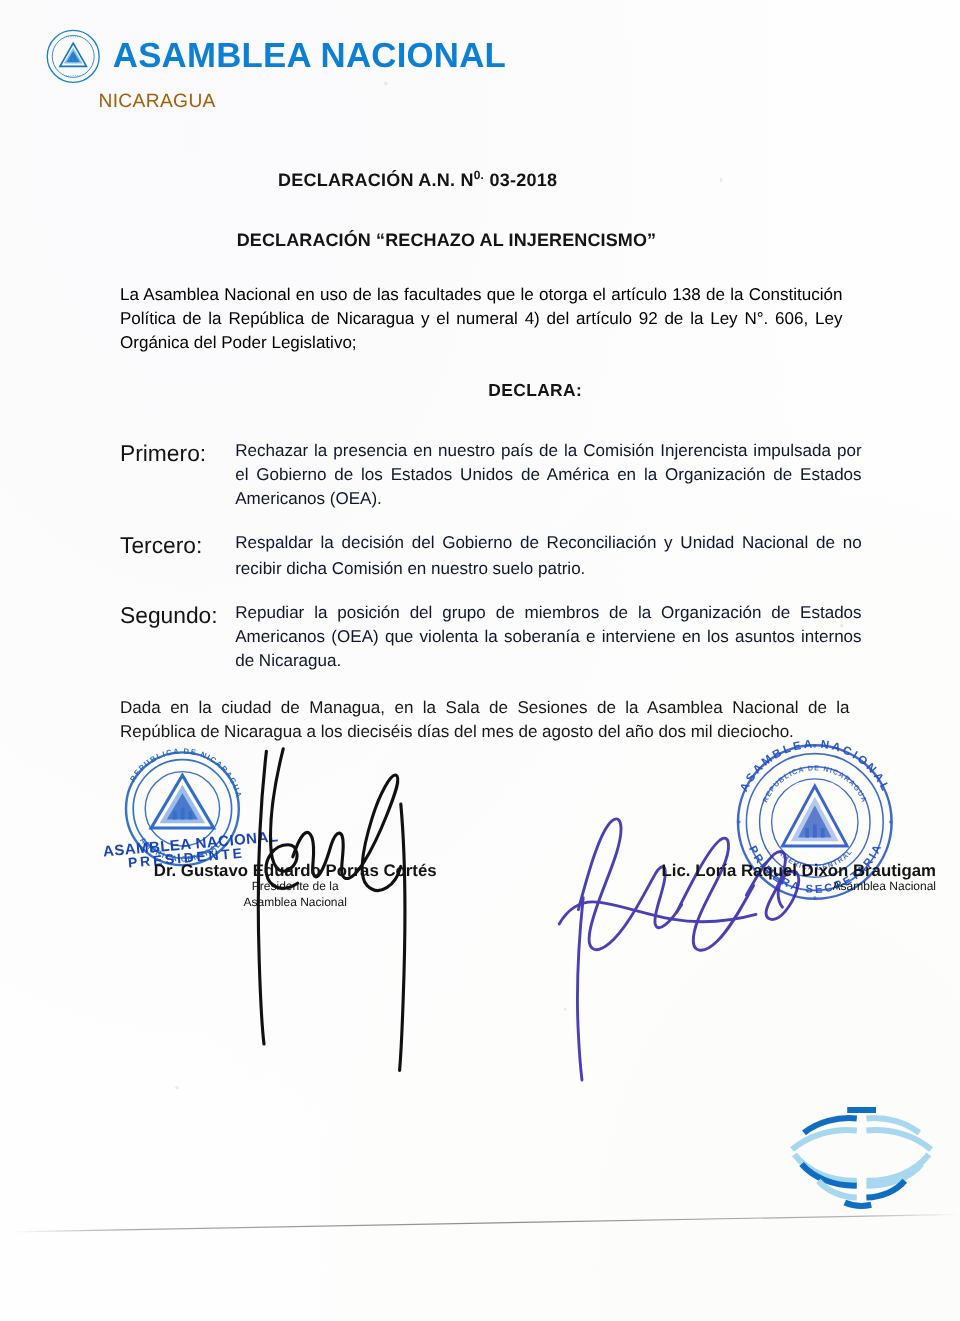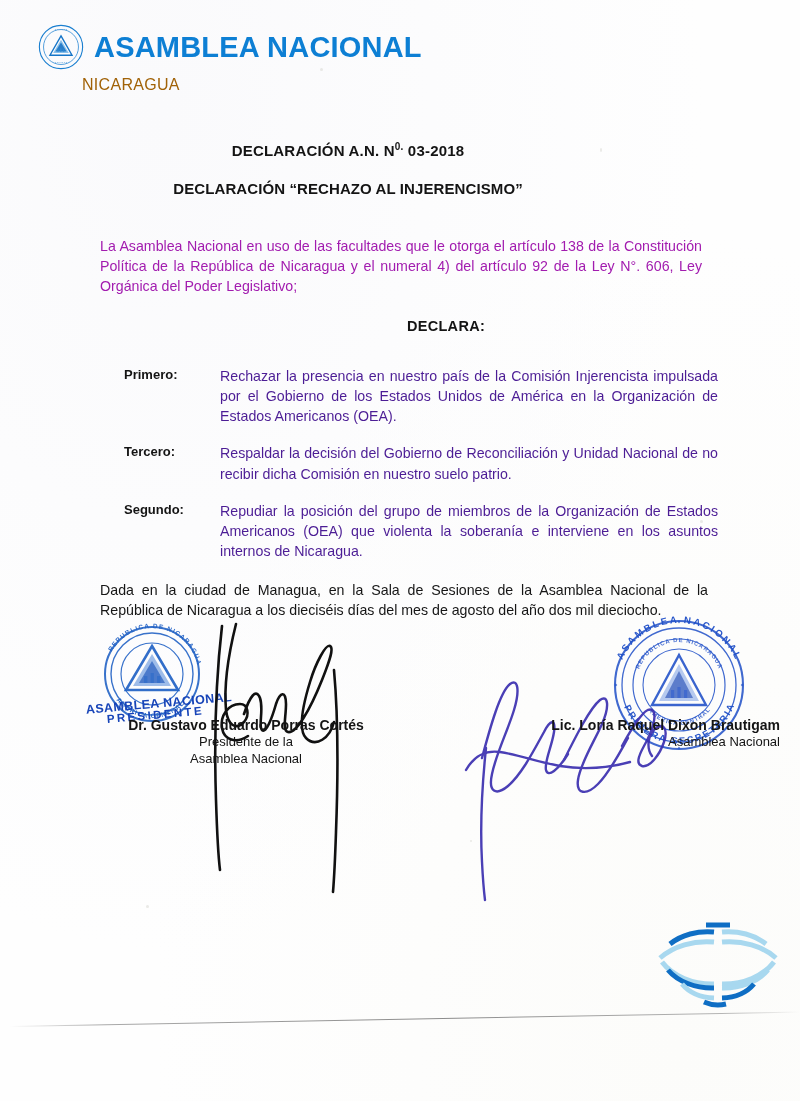--- a/index.html
+++ b/index.html
@@ -78,33 +78,33 @@
   
   .doc-title {
     position: absolute;
     left: 0;
     width: 696px;
     text-align: center;
     font-weight: bold;
     color: #141414;
   }
   #title-1 { top: 141px; font-size: 15px; letter-spacing: .2px; }
-  #title-2 { top: 180px; font-size: 15px; letter-spacing: .1px; }
+  #title-2 { top: 192px; font-size: 15px; letter-spacing: .1px; margin-left: 24px; }
 
   .sup0 { font-size: 10px; vertical-align: super; }
 
   .preamble {
     position: absolute;
     left: 100px;
     top: 236px;
     width: 602px;
     font-size: 14.2px;
     line-height: 1.42;
     text-align: justify;
-    color: #a21caf;
+    color: #000000;
   }
 
   .declara {
     position: absolute;
     left: 0;
     top: 318px;
     width: 800px;
     text-align: center;
     font-size: 14.5px;
     font-weight: bold;
@@ -119,32 +119,31 @@
     top: 366px;
     width: 618px;
   }
   .clause {
     display: flex;
     align-items: flex-start;
     margin-bottom: 17px;
   }
   .clause-label {
     flex: 0 0 96px;
-    font-size: 13px;
-    font-weight: bold;
+    font-size: 19px;
+    font-weight: normal;
     color: #141414;
     line-height: 1.42;
-    margin-left: 24px;
   }
   .clause-text {
     flex: 1 1 auto;
     font-size: 14.2px;
     line-height: 1.42;
     text-align: justify;
-    color: #4c1d95;
+    color: #0f172a;
   }
   .clause.no-justify .clause-text { text-align: left; }
 
   .closing {
     position: absolute;
     left: 100px;
     top: 580px;
     width: 608px;
     font-size: 14.2px;
     line-height: 1.42;
@@ -157,21 +156,21 @@
     position: absolute;
     text-align: center;
     color: #141414;
   }
   .sig-name {
     font-size: 14px;
     font-weight: bold;
     white-space: nowrap;
   }
   .sig-role {
-    font-size: 13px;
+    font-size: 10px;
     line-height: 1.32;
   }
   #sig-left  { left: 56px;  top: 717px; width: 380px; }
   #sig-right { left: 400px; top: 717px; width: 380px; text-align: right; }
 
   
   .stamp {
     position: absolute;
     pointer-events: none;
   }

